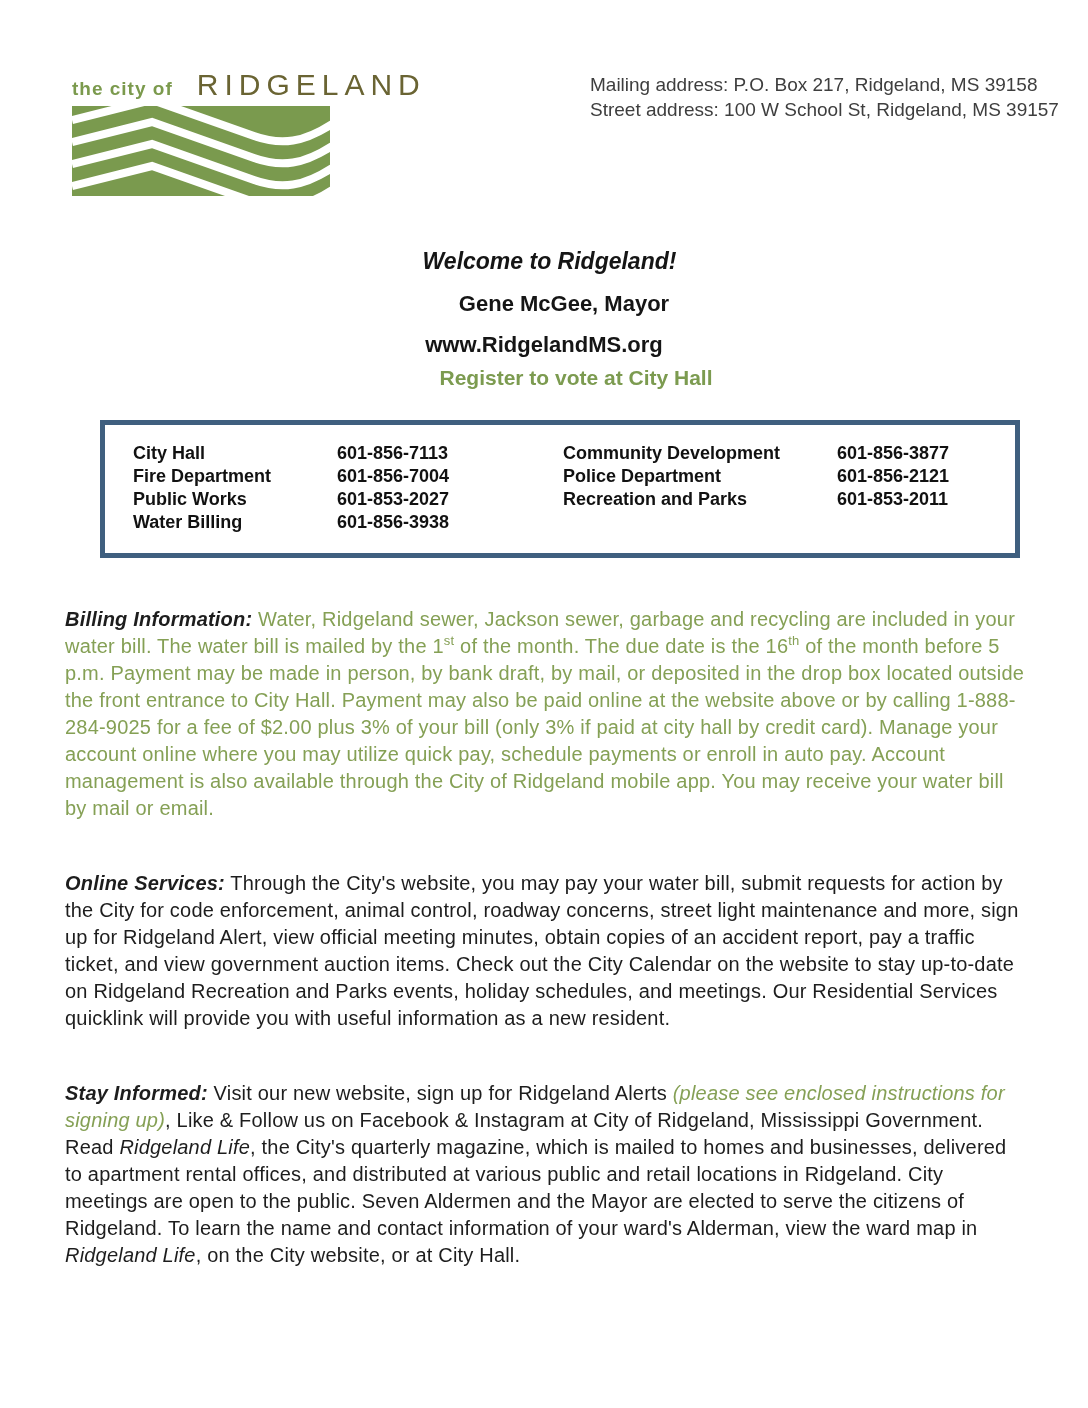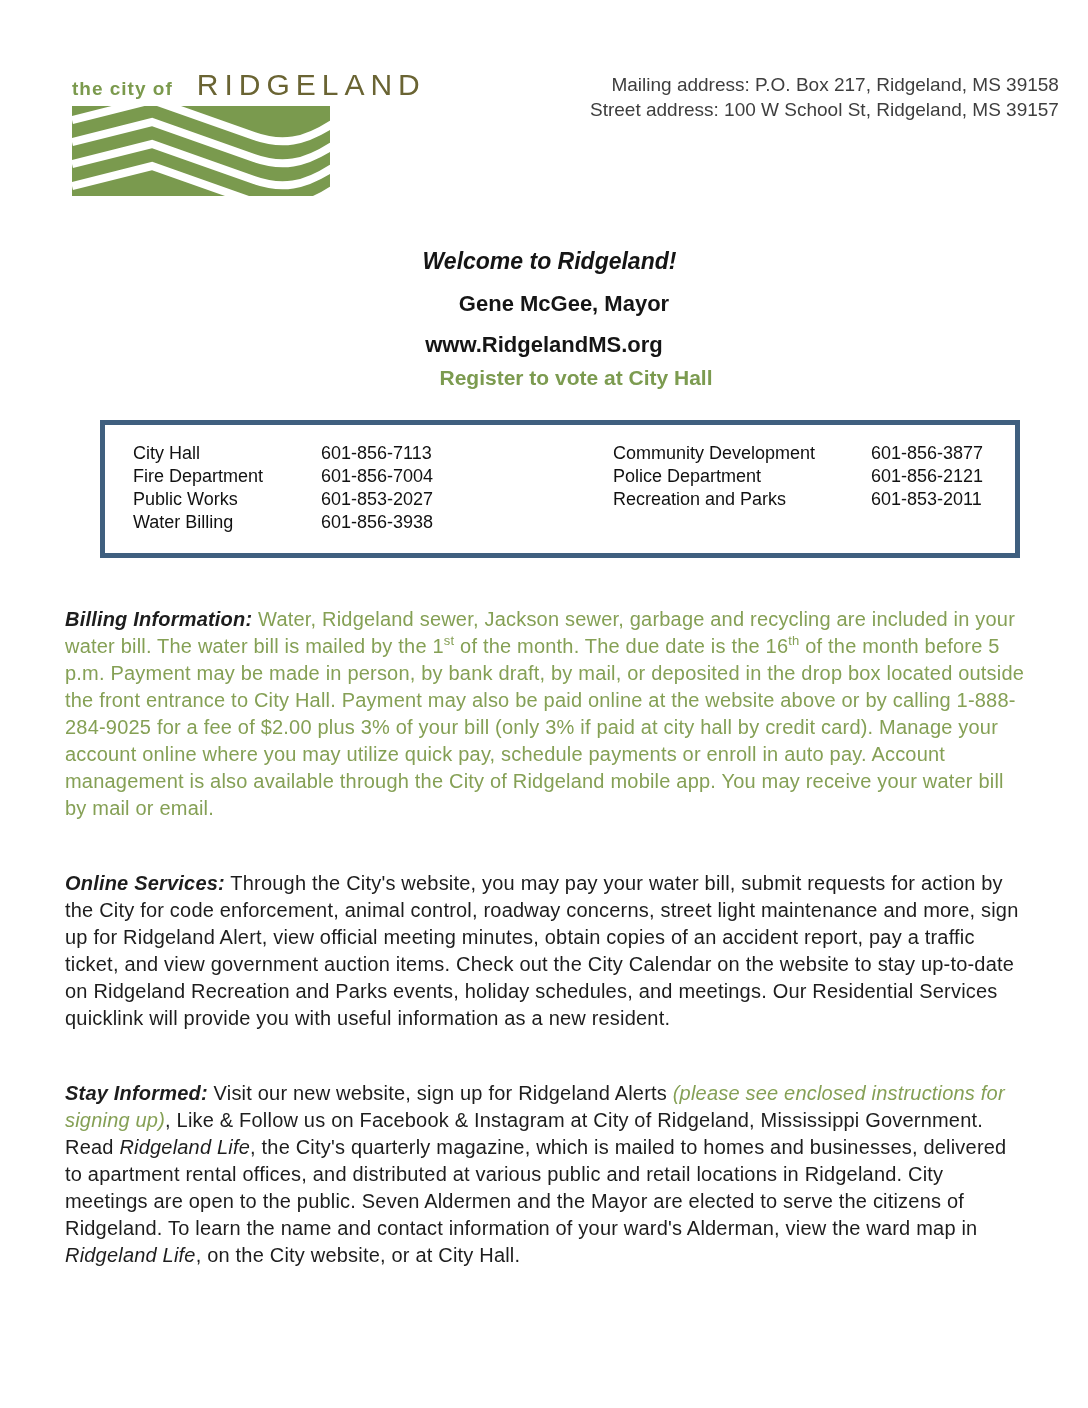--- a/index.html
+++ b/index.html
@@ -16,43 +16,43 @@
   
   .logo { position: absolute; left: 72px; top: 68px; }
   .logo-text { display: flex; align-items: baseline; gap: 24px; white-space: nowrap; }
   .logo-prefix { font-size: 19px; font-weight: 700; color: #7b9a4d; letter-spacing: 1px; }
   .logo-name { font-size: 30px; font-weight: 400; color: #6a6433; letter-spacing: 6px; }
   .logo-waves { display: block; margin-top: 4px; }
 
   
   .addresses {
     position: absolute; left: 590px; top: 72px;
-    font-size: 19px; line-height: 25px; color: #3e3e3e; text-align: right;
+    font-size: 19px; line-height: 25px; color: #3e3e3e;
   }
 
   
   .heading-center { position: absolute; left: 0; width: 100%; text-align: center; color: #151515; }
   .h-welcome { top: 248px; font-size: 23px; font-weight: 700; font-style: italic; padding-left: 11px; }
   .h-mayor   { top: 291px; font-size: 22px; font-weight: 700; padding-left: 40px; }
   .h-site    { top: 332px; font-size: 22px; font-weight: 700; }
   .h-register{ top: 366px; font-size: 21px; font-weight: 700; color: #7c9b50; margin-left: 32px; }
 
   
   .phone-box {
     position: absolute; left: 100px; top: 420px;
     width: 920px; height: 138px;
     border: 5px solid #3f5f7f;
     background: #ffffff;
     display: flex;
     padding-top: 17px;
   }
   .phone-col { display: flex; flex-direction: column; }
   .phone-col.left  { margin-left: 28px; width: 430px; }
-  .phone-col.right { margin-left: 50px; width: 390px; }
-  .phone-row { display: flex; line-height: 23px; font-size: 18px; font-weight: 400; color: #111111; }
+  .phone-col.right { width: 390px; }
+  .phone-row { display: flex; line-height: 23px; font-size: 18px; font-weight: 700; color: #111111; gap: 16px; }
   .phone-col.left  .phone-label { width: 188px; }
   .phone-col.right .phone-label { width: 258px; }
   .phone-number { white-space: nowrap; }
 
   
   .para {
     position: absolute; left: 65px; width: 960px;
     font-size: 20px; line-height: 27px;
     letter-spacing: 0.2px;
   }

